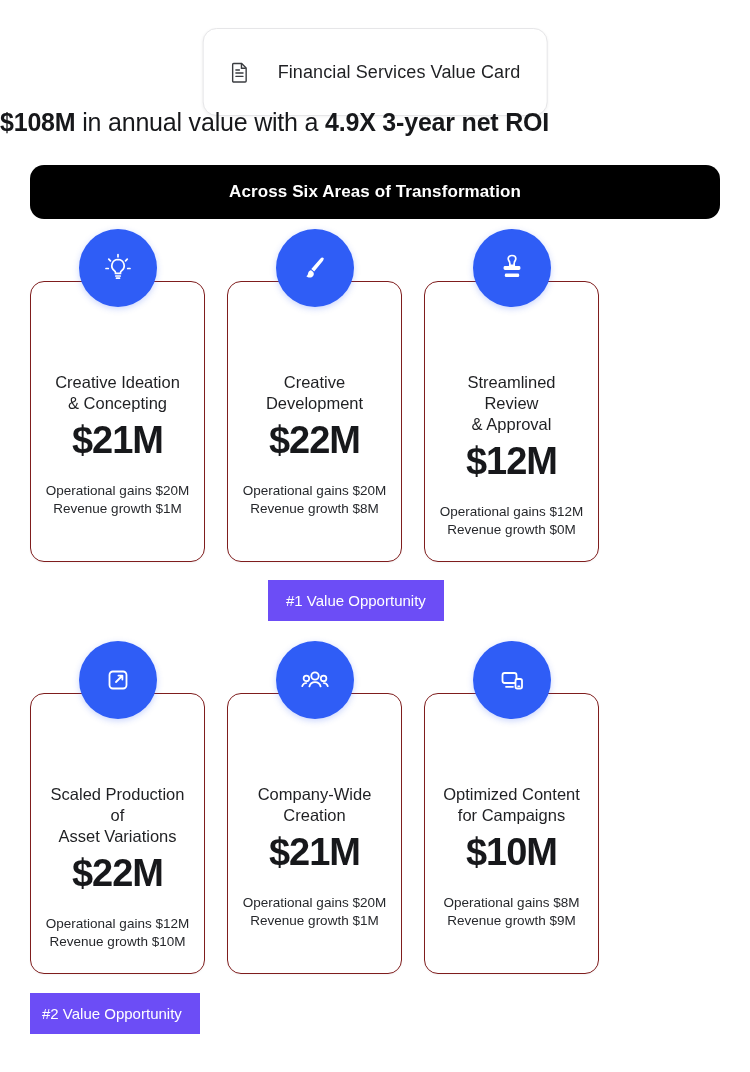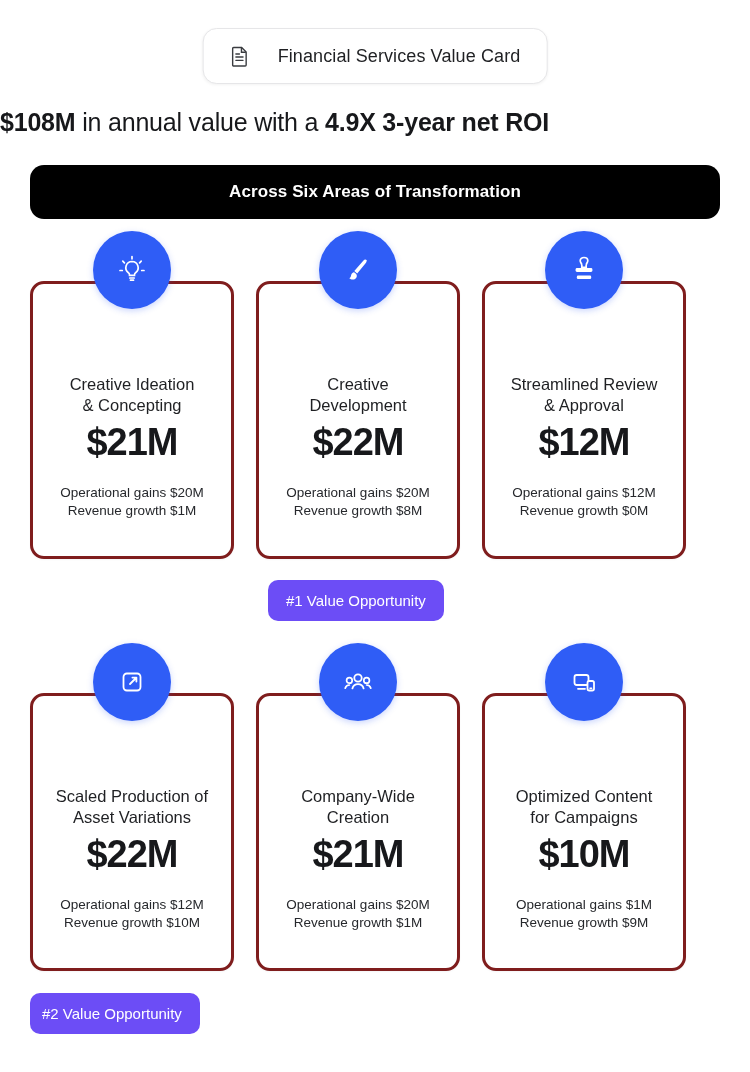--- a/index.html
+++ b/index.html
@@ -23,21 +23,21 @@
     position: absolute;
     top: 28px;
     left: 50%;
     transform: translateX(-50%);
     display: flex;
     align-items: center;
     gap: 28px;
     background: #ffffff;
     border: 1px solid #e6e6e8;
     border-radius: 14px;
-    padding: 16px 26px;
+    padding: 32px 26px;
     box-shadow: 0 1px 3px rgba(0,0,0,0.05);
   }
   .title-pill .doc-icon {
     width: 20px;
     height: 22px;
     display: inline-flex;
     align-items: center;
     justify-content: center;
   }
   .title-pill .label {
@@ -84,23 +84,23 @@
     left: 30px;
     width: 690px;
     display: flex;
     gap: 22px;
   }
   .grid.row1 { top: 281px; }
   .grid.row2 { top: 693px; }
 
   .card {
     position: relative;
-    width: 204px;
+    width: 175px;
     background: #ffffff;
-    border: 3px solid #7f1d1d;
+    border: 1px solid #7f1d1d;
     border-radius: 14px;
     padding: 62px 14px 22px;
     text-align: center;
     box-shadow: 0 1px 2px rgba(16,24,40,0.04);
     min-height: 278px;
   }
   .badge-circle {
     position: absolute;
     top: -53px;
     left: 50%;
@@ -137,21 +137,21 @@
     line-height: 18px;
     color: #26282c;
   }
 
   
   .opp-tag {
     position: absolute;
     background: #6c4df6;
     color: #ffffff;
     font-size: 15px;
-    border-radius: 10px;
+    border-radius: 0;
     padding: 12px 18px;
     display: inline-flex;
     align-items: center;
     justify-content: center;
     white-space: nowrap;
   }
   .opp-1 { top: 580px; left: 268px; }
   .opp-2 { top: 993px; left: 30px; padding-left: 12px; }
 </style>
 </head>
@@ -280,21 +280,21 @@
           <rect x="8.5" y="11" width="14" height="10" rx="2.2" stroke="#fff" stroke-width="1.8" fill="none"></rect>
           <path d="M12 24.8h7" stroke="#fff" stroke-width="1.8" stroke-linecap="round"></path>
           <rect x="21.5" y="17" width="6.5" height="9.5" rx="1.8" stroke="#fff" stroke-width="1.8" fill="#2f5df6"></rect>
           <path d="M24 24.2h1.6" stroke="#fff" stroke-width="1.5" stroke-linecap="round"></path>
         </svg>
       </div>
       <div class="card-title">Optimized Content
 for Campaigns</div>
       <div class="card-value">$10M</div>
       <div class="card-sub">
-        <div>Operational gains $1M</div>
+        <div>Operational gains $8M</div>
         <div>Revenue growth $9M</div>
       </div>
     </div>
 
   </div>
 
   <div class="opp-tag opp-2">
     <span>#2 Value Opportunity</span>
   </div>
 

